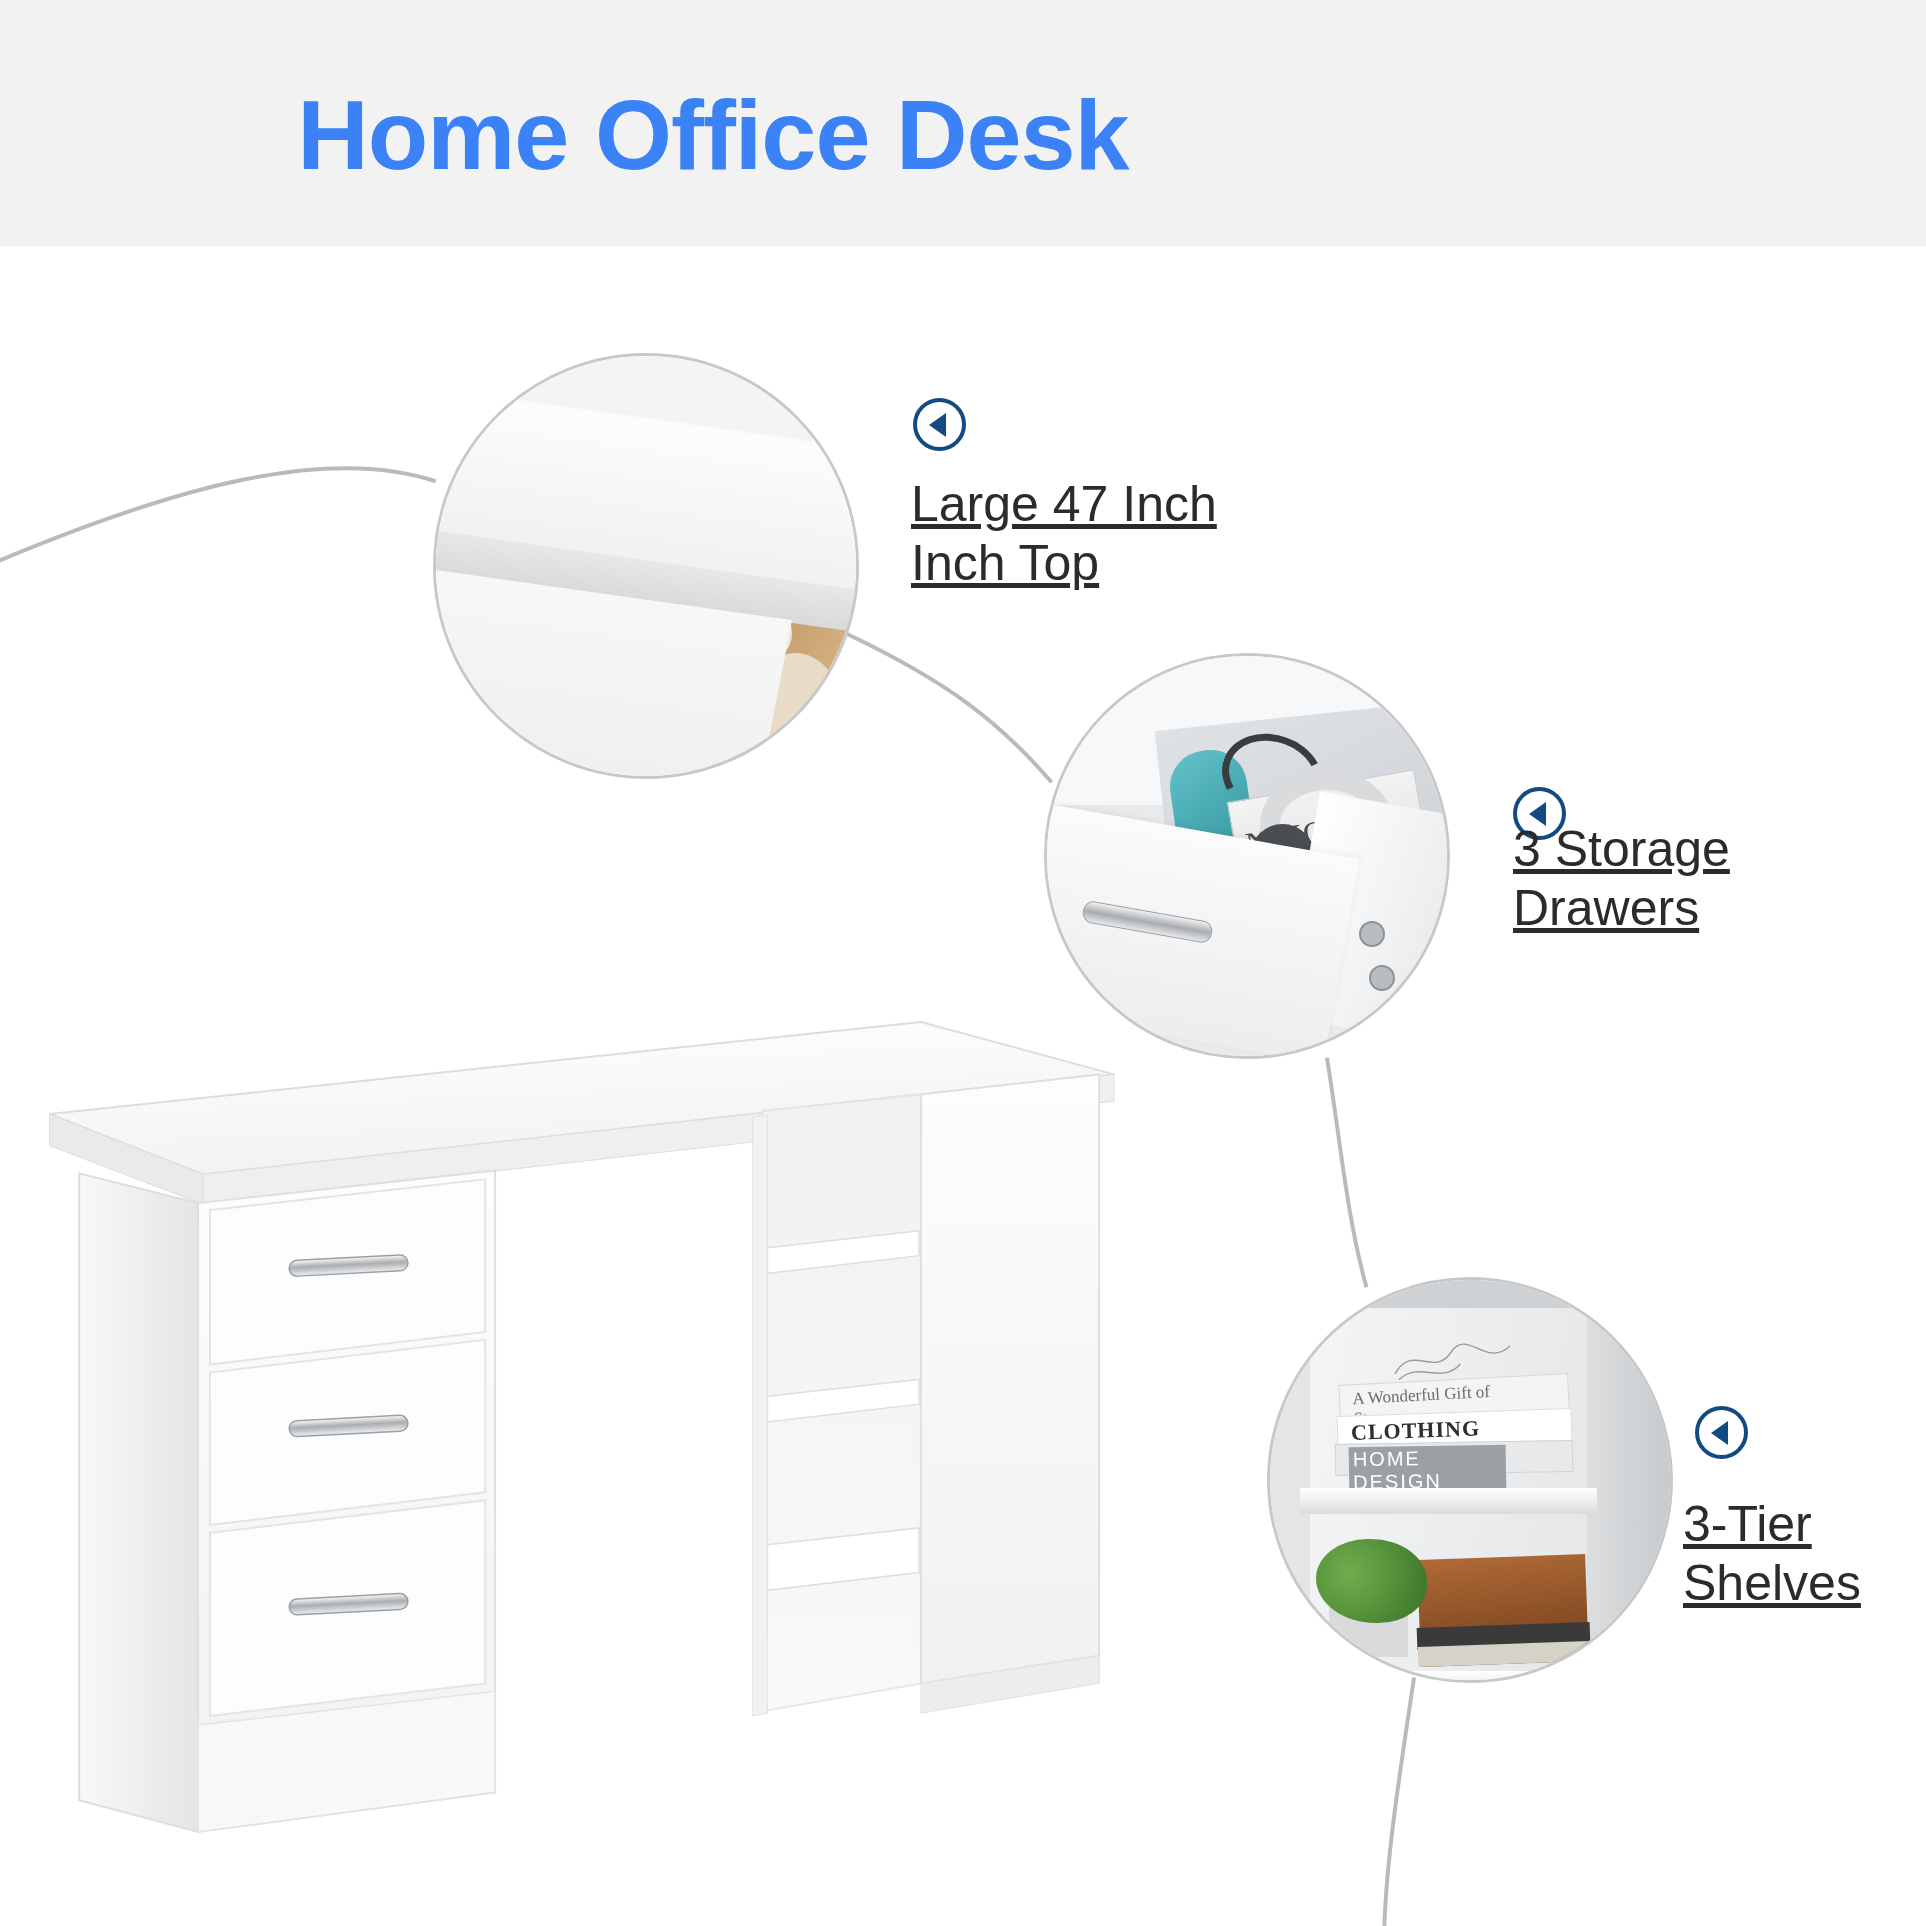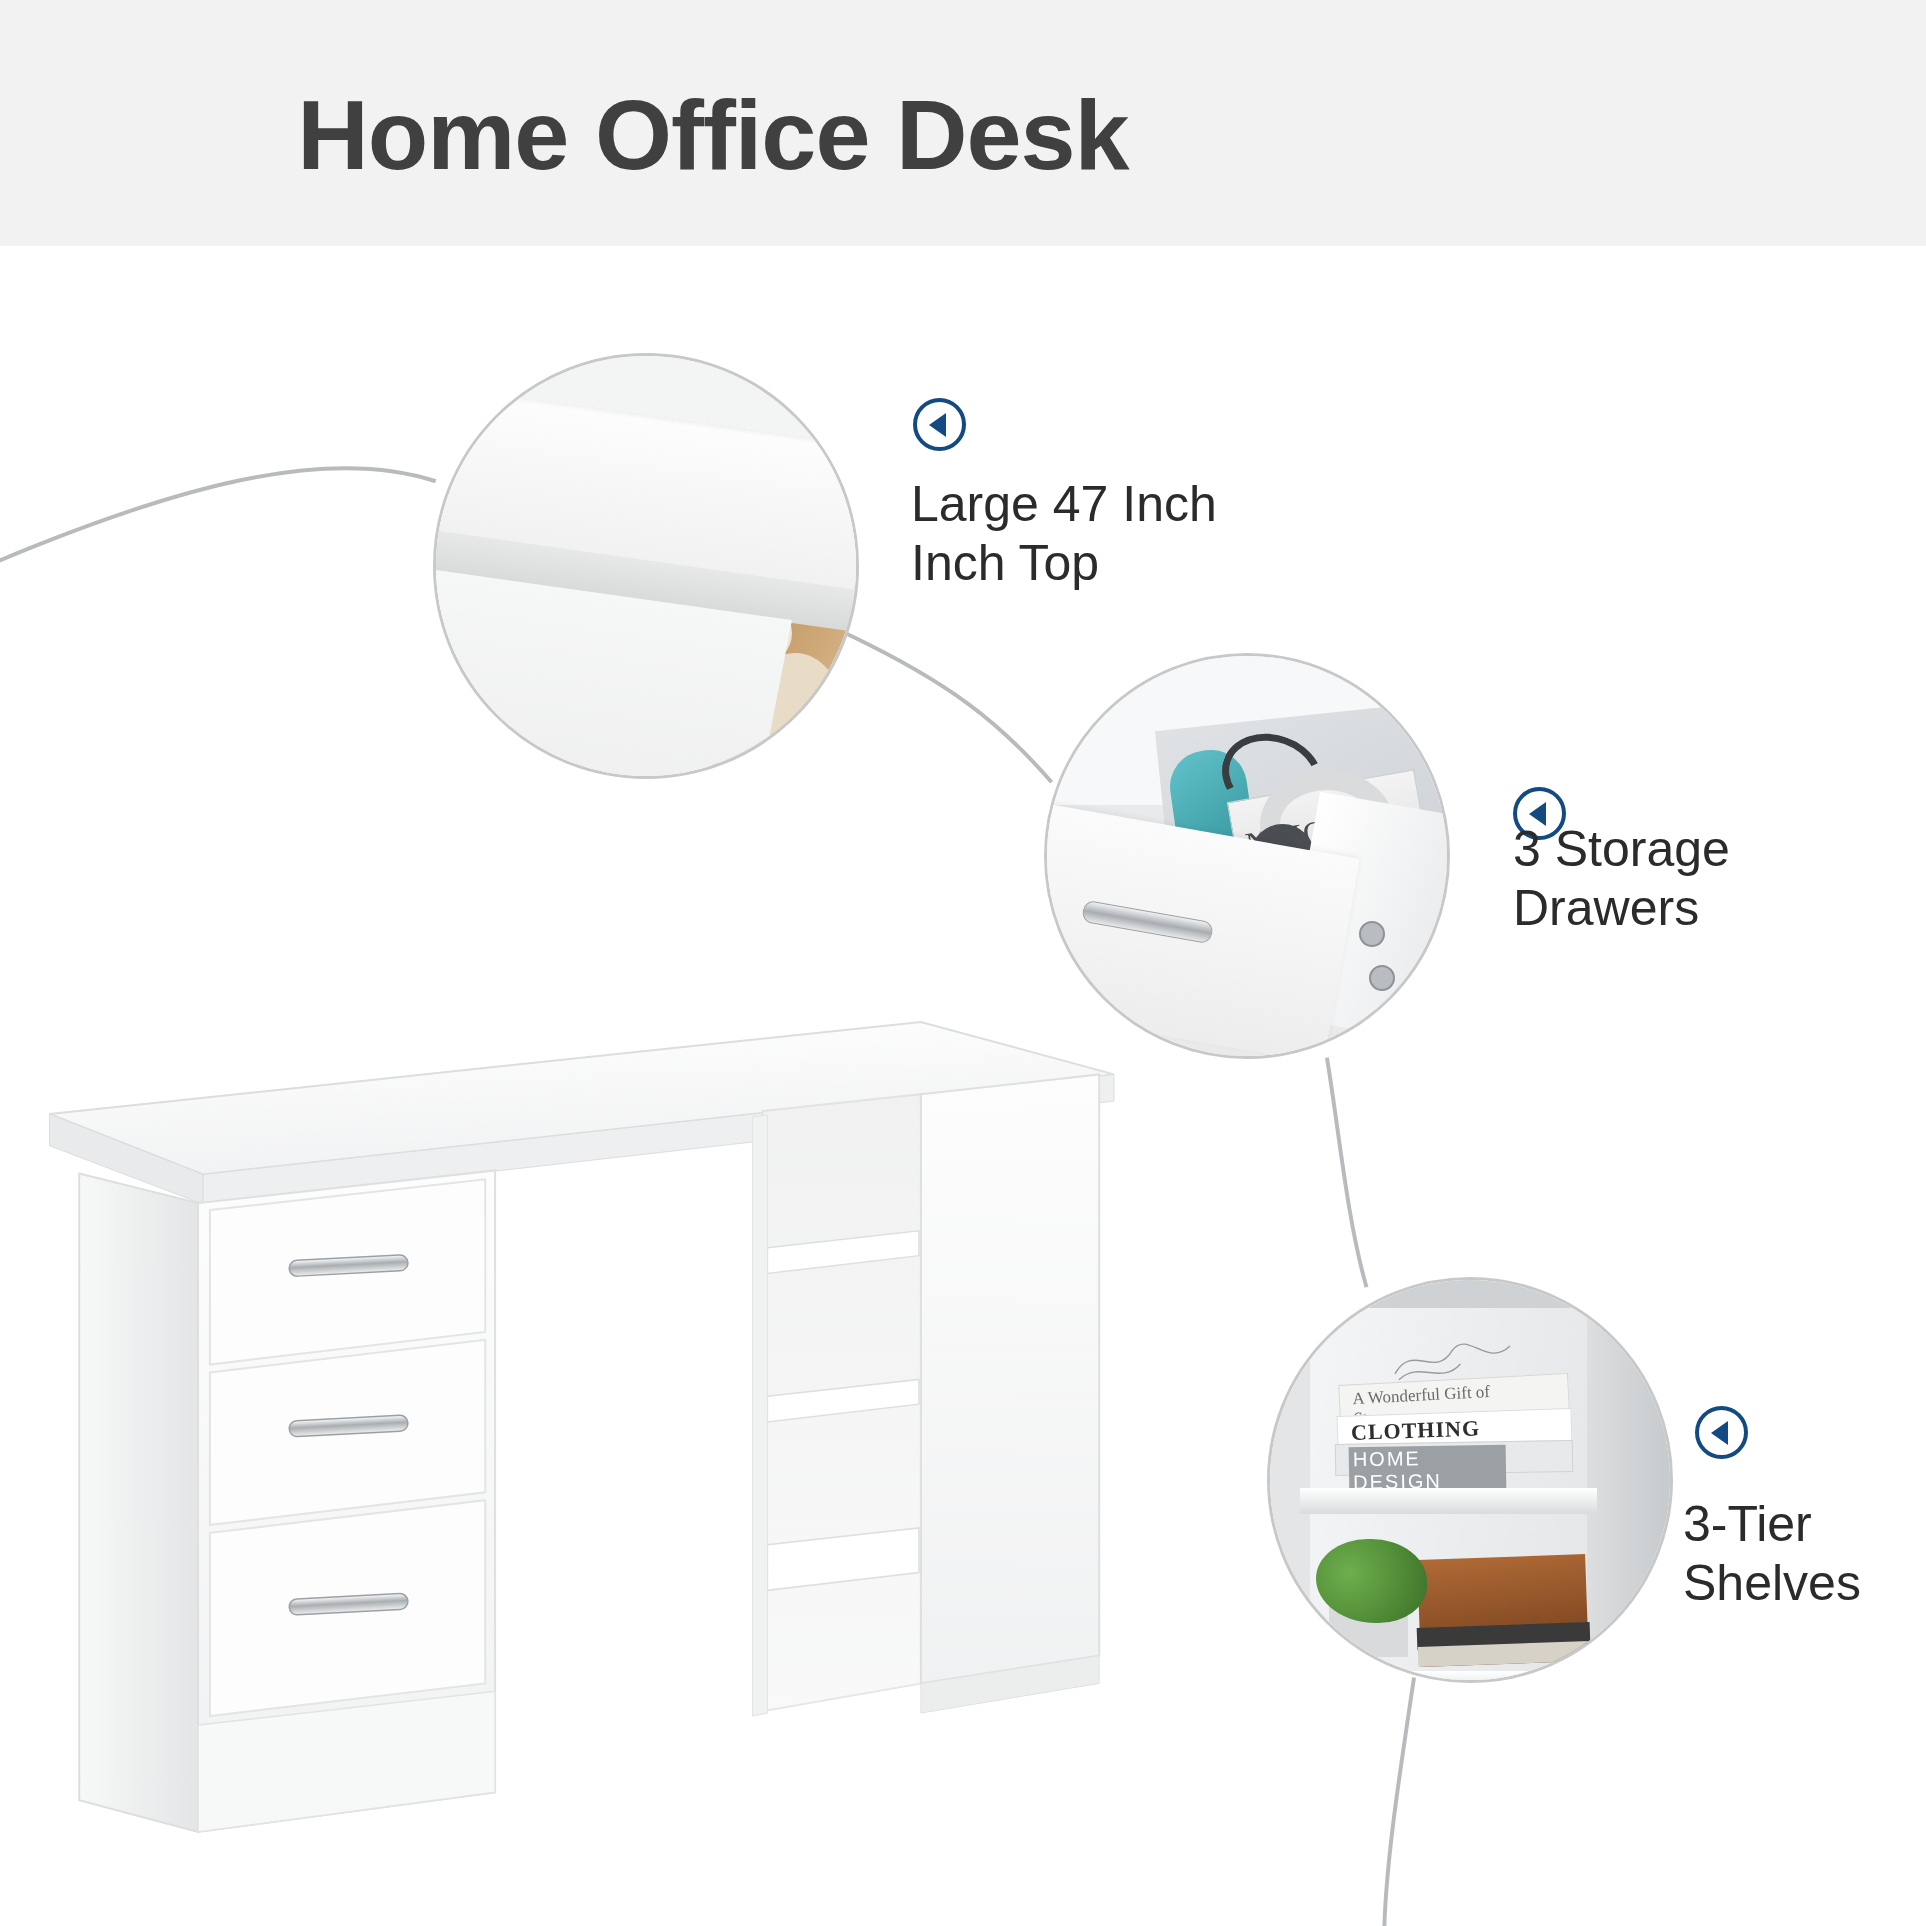--- a/index.html
+++ b/index.html
@@ -25,32 +25,33 @@
     background: #f2f2f2;
   }
   .header-title {
     position: absolute;
     left: 0;
     top: 85px;
     width: 1426px;
     text-align: center;
     font-size: 99px;
     font-weight: bold;
-    color: #404040;
+    color: #3b82f6;
     letter-spacing: -1px;
     line-height: 1;
   }
 
   
   .callout-label {
     position: absolute;
     color: #2b2b2b;
     font-size: 50px;
     line-height: 1.18;
     font-weight: 400;
+    text-decoration: underline;
   }
   .callout-1 { left: 911px; top: 475px; width: 416px; }
   .callout-2 { left: 1513px; top: 820px; width: 356px; }
   .callout-3 { left: 1683px; top: 1495px; width: 248px; }
 
   .marker {
     position: absolute;
     width: 53px;
     height: 53px;
     border: 4px solid #134a81;

